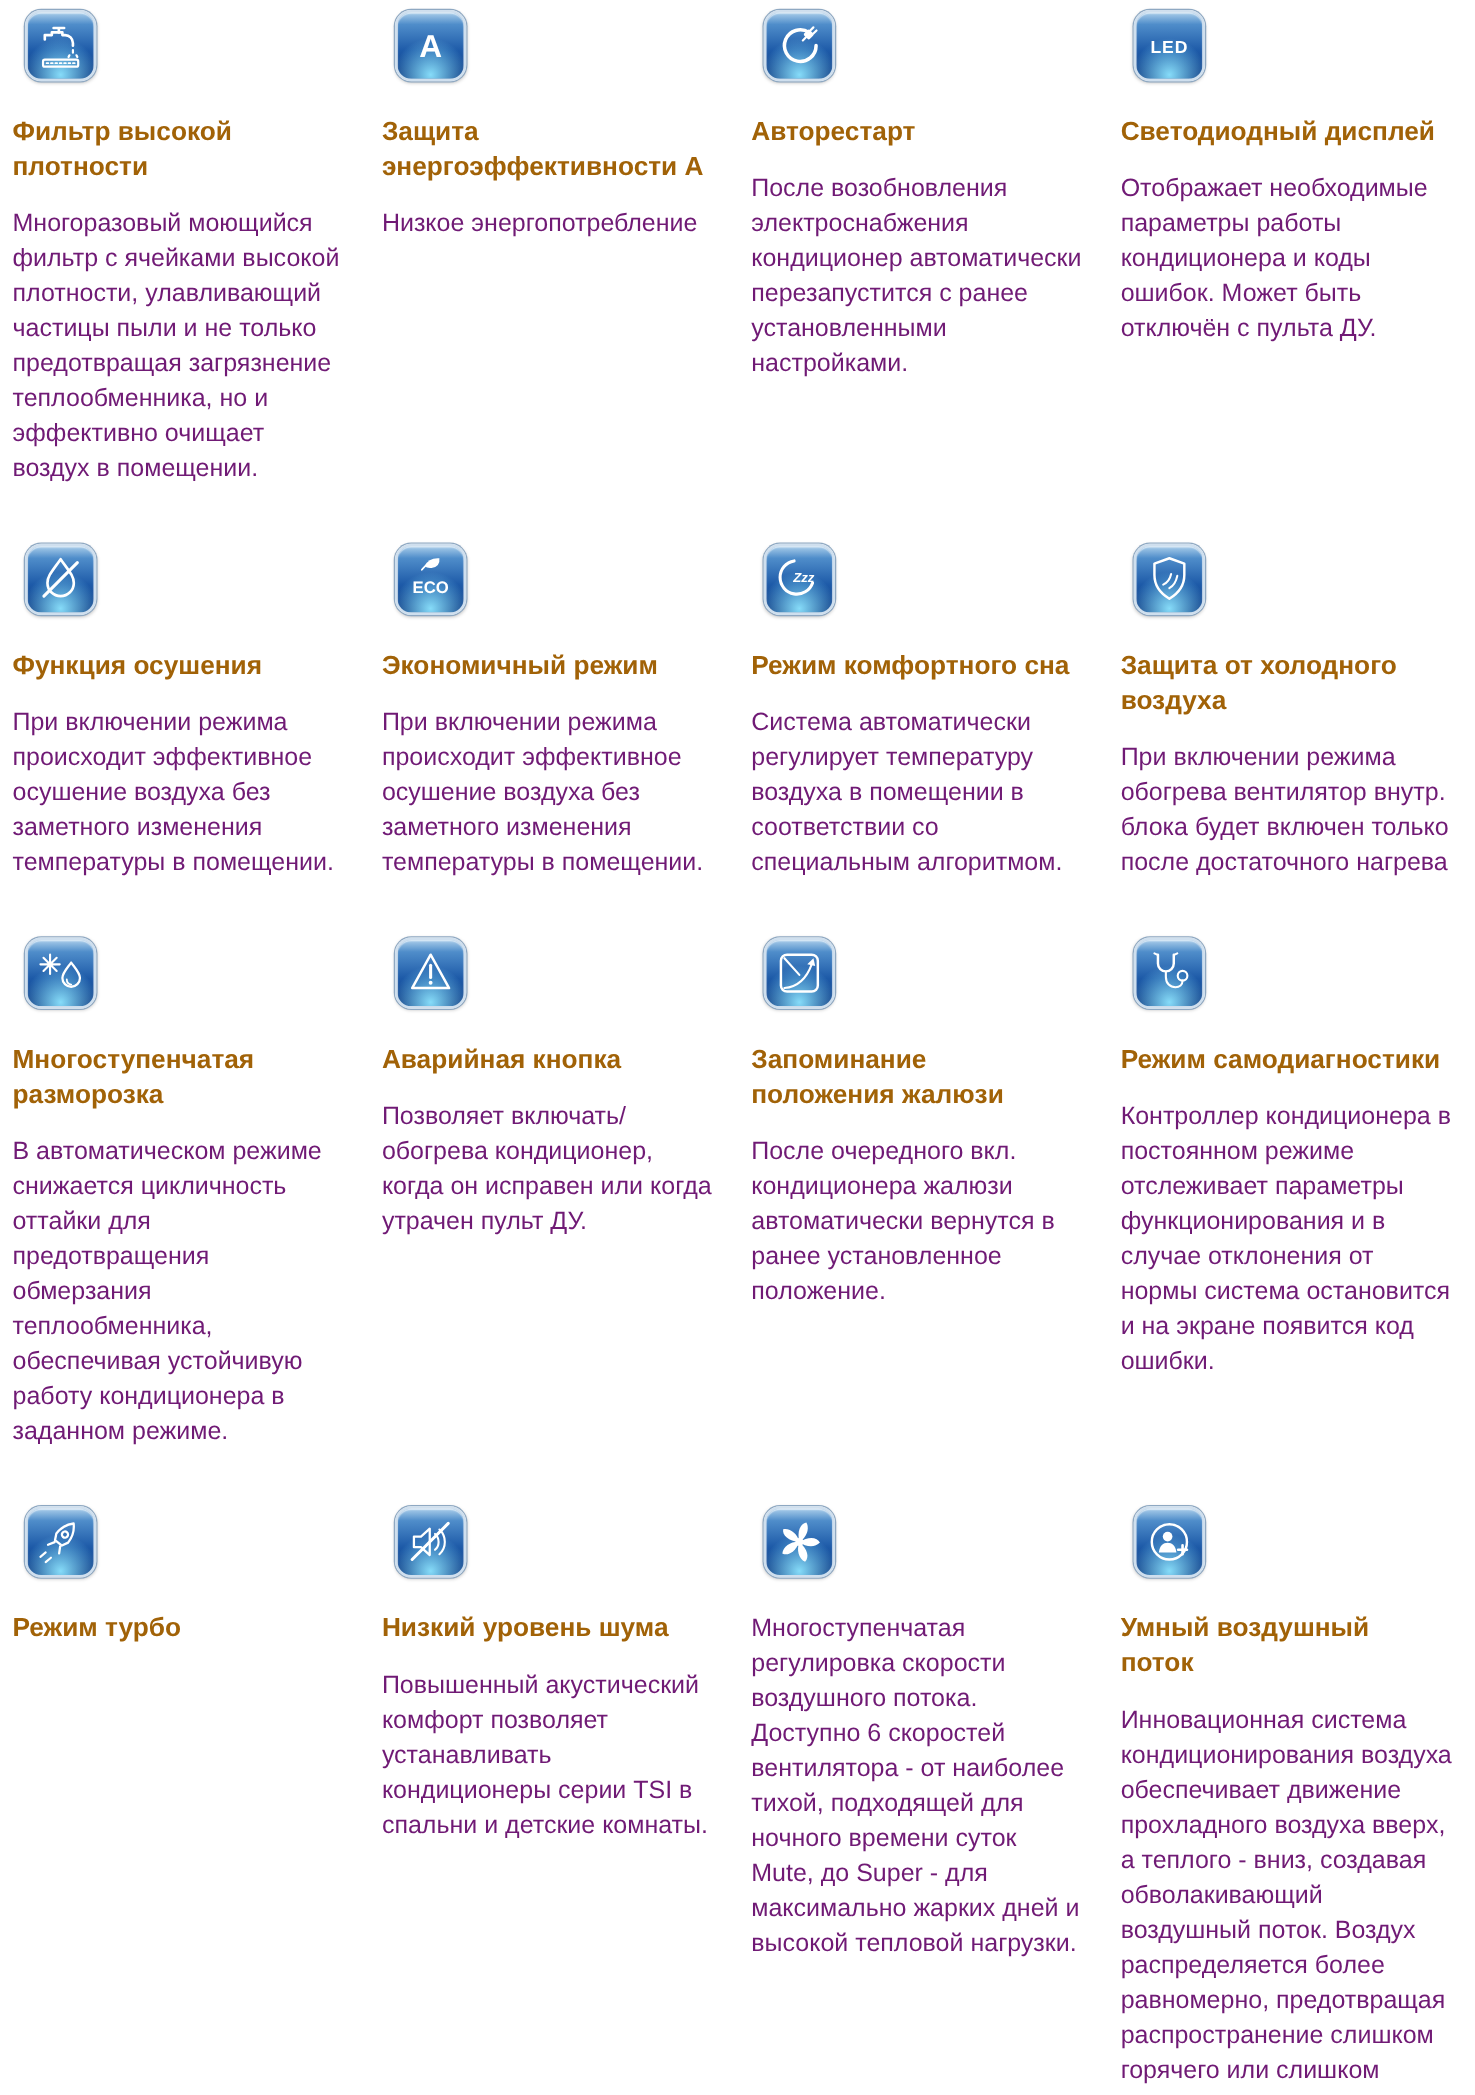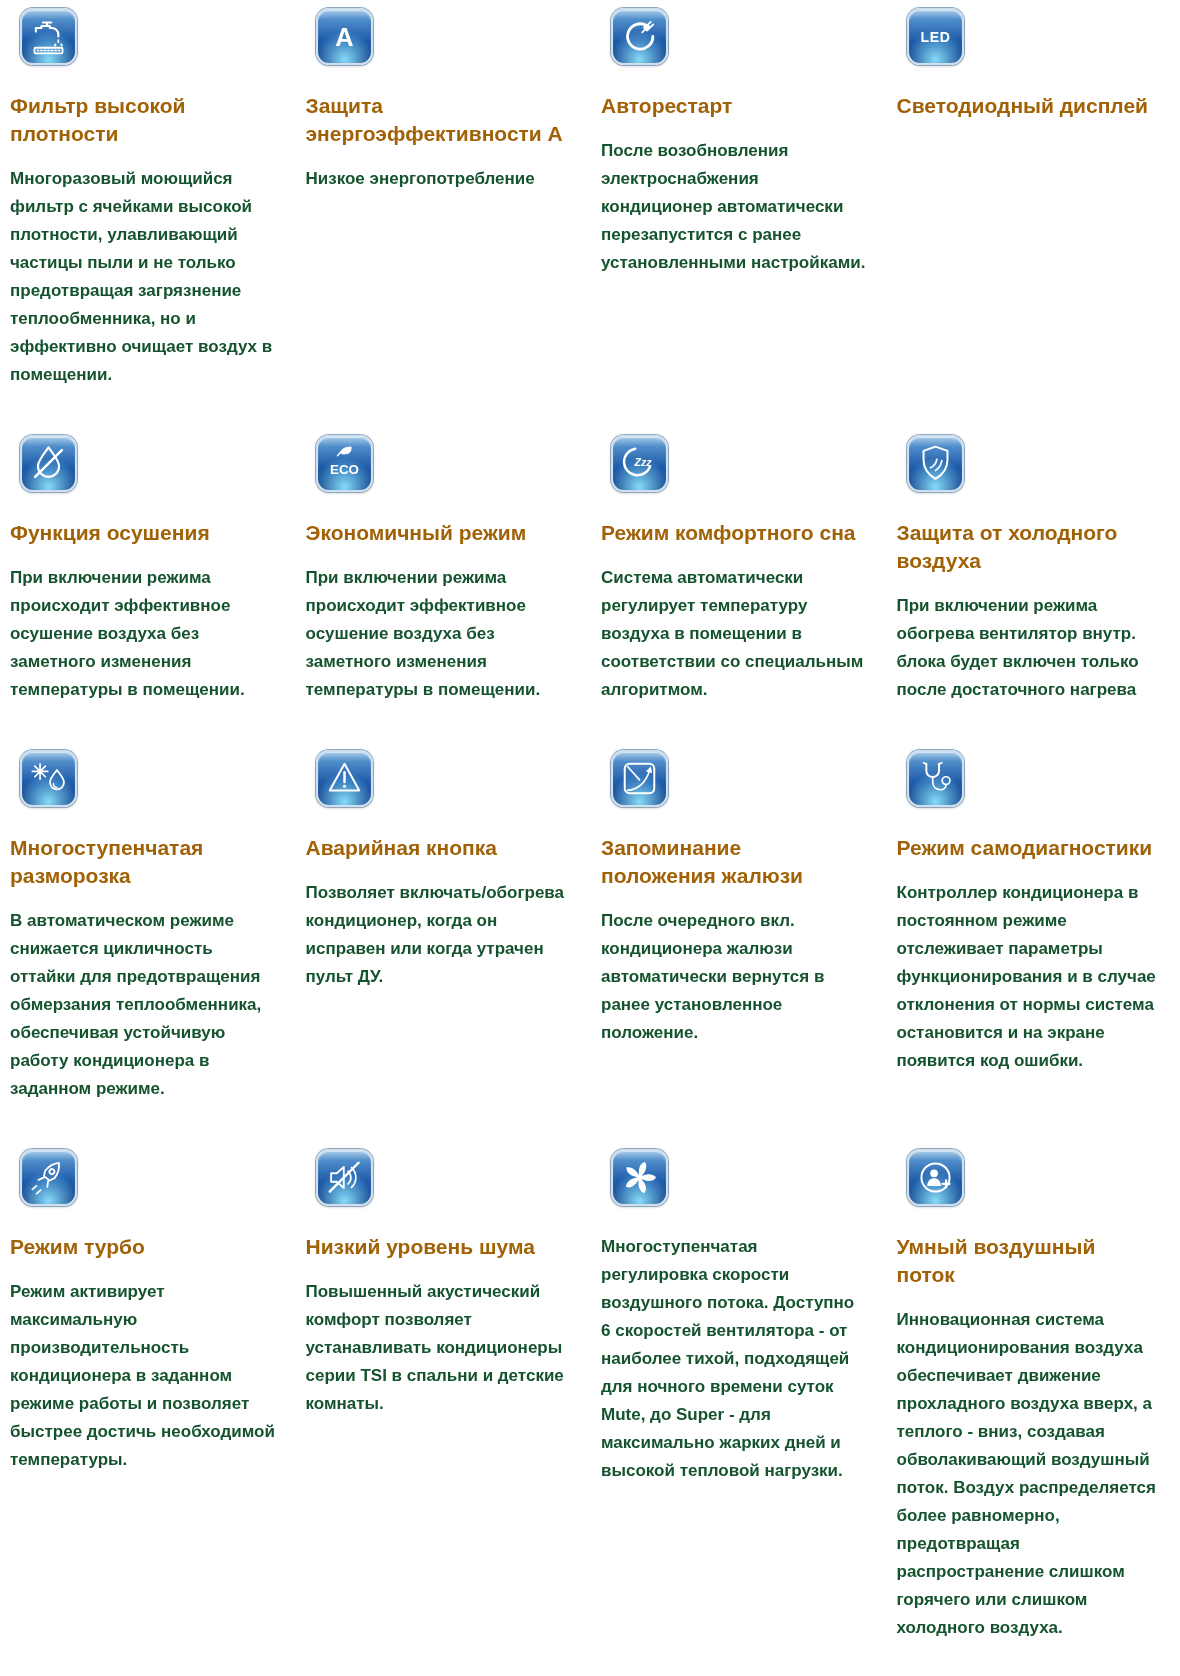--- a/index.html
+++ b/index.html
@@ -51,24 +51,23 @@
     margin: 0 0 17px 0;
     max-width: 258px;
     color: #a16207;
     font-size: 21px;
     font-weight: bold;
     line-height: 28px;
   }
   .feature-desc {
     margin: 0;
     max-width: 266px;
-    color: #14532d;
-    font-size: 17px;
+    color: #701a75;
+    font-size: 20px;
     line-height: 28px;
-    font-weight: bold;
   }
 </style>
 </head>
 <body>
 
 <div class="page">
   <div class="features-grid">
       <div class="feature-card">
     <div class="icon-tile">
           <svg viewBox="0 0 64 64" aria-hidden="true">
@@ -113,20 +112,21 @@
   </div>
       <div class="feature-card">
     <div class="icon-tile">
           <svg viewBox="0 0 64 64" aria-hidden="true">
             <g fill="none" stroke="#fff" stroke-width="3" stroke-linecap="round" stroke-linejoin="round">
               <text x="32" y="40" text-anchor="middle" font-family="&quot;Liberation Sans&quot;, sans-serif" font-size="20" font-weight="bold" fill="#fff" stroke="none" letter-spacing="1">LED</text>
             </g>
           </svg>
         </div>
     <h3 class="feature-title">Светодиодный дисплей</h3>
+    <p class="feature-desc">Отображает необходимые параметры работы кондиционера и коды ошибок. Может быть отключён с пульта ДУ.</p>
   </div>
       <div class="feature-card">
     <div class="icon-tile">
           <svg viewBox="0 0 64 64" aria-hidden="true">
             <g fill="none" stroke="#fff" stroke-width="3" stroke-linecap="round" stroke-linejoin="round">
               <path d="M32 9 c9 13 15 19 15 27 a15 15 0 0 1 -30 0 c0 -8 6 -14 15 -27 z"></path>
               <line x1="13" y1="51" x2="51" y2="13" stroke-width="3.5"></line>
             </g>
           </svg>
         </div>
@@ -233,21 +233,20 @@
               <g transform="rotate(38 32 30)" stroke-width="2.6">
                 <path d="M32 6 c6 6 8.5 14 8.5 21 l-3.5 7 h-10 l-3.5 -7 c0 -7 2.5 -15 8.5 -21 z"></path>
                 <circle cx="32" cy="22" r="3.5"></circle>
                 <path d="M28 36 l-4 7 M36 36 l4 7"></path>
               </g>
               <path d="M15 44 l-6 5 M21 50 l-6 5" stroke-width="2.4"></path>
             </g>
           </svg>
         </div>
     <h3 class="feature-title">Режим турбо</h3>
-    <p class="feature-desc">Режим активирует максимальную производительность кондиционера в заданном режиме работы и позволяет быстрее достичь необходимой температуры.</p>
   </div>
       <div class="feature-card">
     <div class="icon-tile">
           <svg viewBox="0 0 64 64" aria-hidden="true">
             <g fill="none" stroke="#fff" stroke-width="3" stroke-linecap="round" stroke-linejoin="round">
               <path d="M13 26 h8 l10 -9 v30 l-10 -9 h-8 z" stroke-width="2.6"></path>
               <path d="M37 23 a12 12 0 0 1 0 18 M42 18 a19 19 0 0 1 0 28" stroke-width="2.4"></path>
               <line x1="11" y1="52" x2="52" y2="11" stroke-width="3.4"></line>
             </g>
           </svg>

